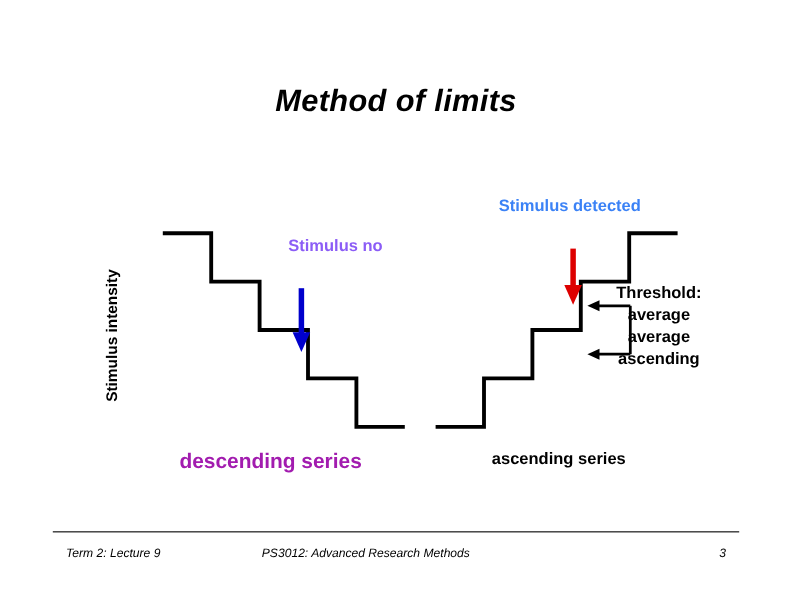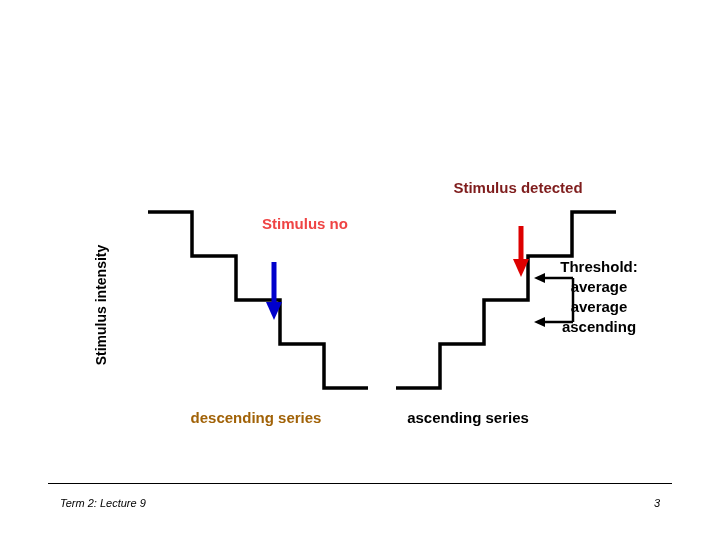--- a/index.html
+++ b/index.html
@@ -55,61 +55,61 @@
 
   
   #label-stimulus-detected {
     position: absolute;
     left: 398px;
     top: 179px;
     width: 240px;
     text-align: center;
     font-size: 15px;
     font-weight: bold;
-    color: #7f1d1d;
+    color: #3b82f6;
   }
 
   #label-stimulus-not-detected {
     position: absolute;
     left: 208px;
     top: 214px;
     width: 194px;
     text-align: center;
     font-size: 15px;
     font-weight: bold;
     line-height: 20px;
-    color: #ef4444;
+    color: #8b5cf6;
   }
 
   #label-threshold {
     position: absolute;
     left: 528px;
     top: 257px;
     width: 142px;
     text-align: center;
     font-size: 15px;
     font-weight: bold;
     line-height: 20px;
     color: #000000;
   }
 
   #label-descending-series {
     position: absolute;
-    left: 126px;
+    left: 116px;
     top: 409px;
     width: 260px;
     text-align: center;
-    font-size: 15px;
-    font-weight: bold;
-    color: #a16207;
+    font-size: 19px;
+    font-weight: bold;
+    color: #a21caf;
   }
 
   #label-ascending-series {
     position: absolute;
-    left: 360px;
+    left: 400px;
     top: 409px;
     width: 216px;
     text-align: center;
     font-size: 15px;
     font-weight: bold;
     color: #000000;
   }
 
   
   #staircase-diagram {
@@ -138,20 +138,21 @@
   }
   #footer-left  { left: 60px;  text-align: right; }
   #footer-center{ left: 238px; text-align: left; }
   #footer-right { left: 600px; width: 60px; text-align: right; }
 </style>
 </head>
 <body>
 
 <div class="slide">
 
+  <div id="slide-title">Method of limits</div>
 
   <div id="y-axis-label">Stimulus intensity</div>
 
   <div id="label-stimulus-detected">Stimulus detected</div>
 
   <div id="label-stimulus-not-detected">
     <span>Stimulus no</span><br>
   </div>
 
   <div id="label-threshold">
@@ -190,16 +191,17 @@
 
       <line x1="573" y1="322" x2="543" y2="322" stroke="#000000" stroke-width="2.5"></line>
       <polygon points="534,322 545,317 545,327" fill="#000000"></polygon>
     </g>
   </svg>
 
   <div id="footer-rule"></div>
 
   <div class="footer-text" id="footer-left">Term 2: Lecture 9</div>
 
+  <div class="footer-text" id="footer-center">PS3012: Advanced Research Methods</div>
 
   <div class="footer-text" id="footer-right">3</div>
 
 </div>
 
 </body></html>

